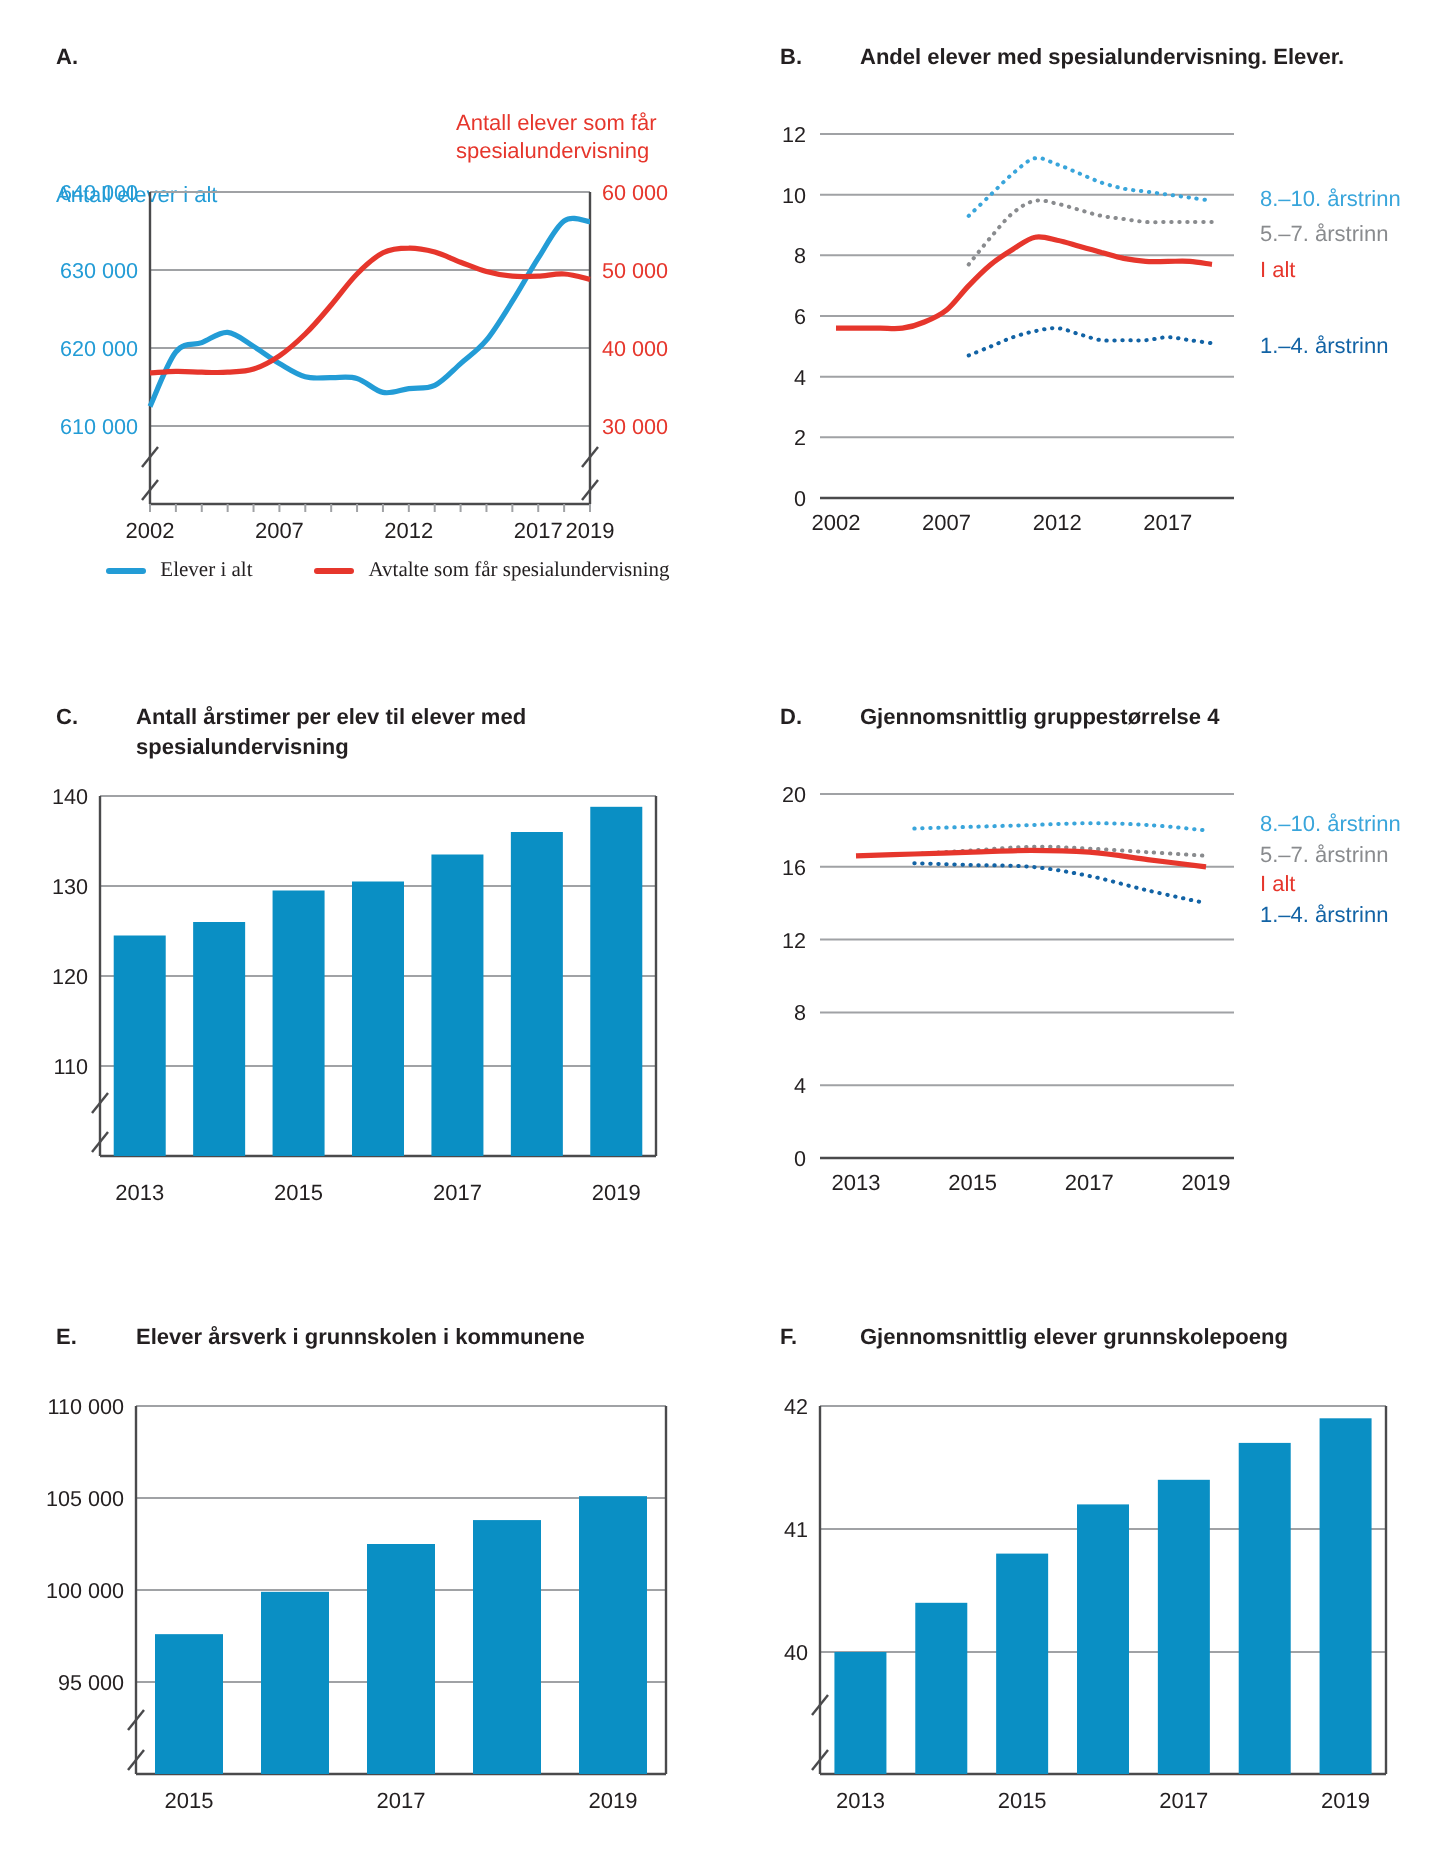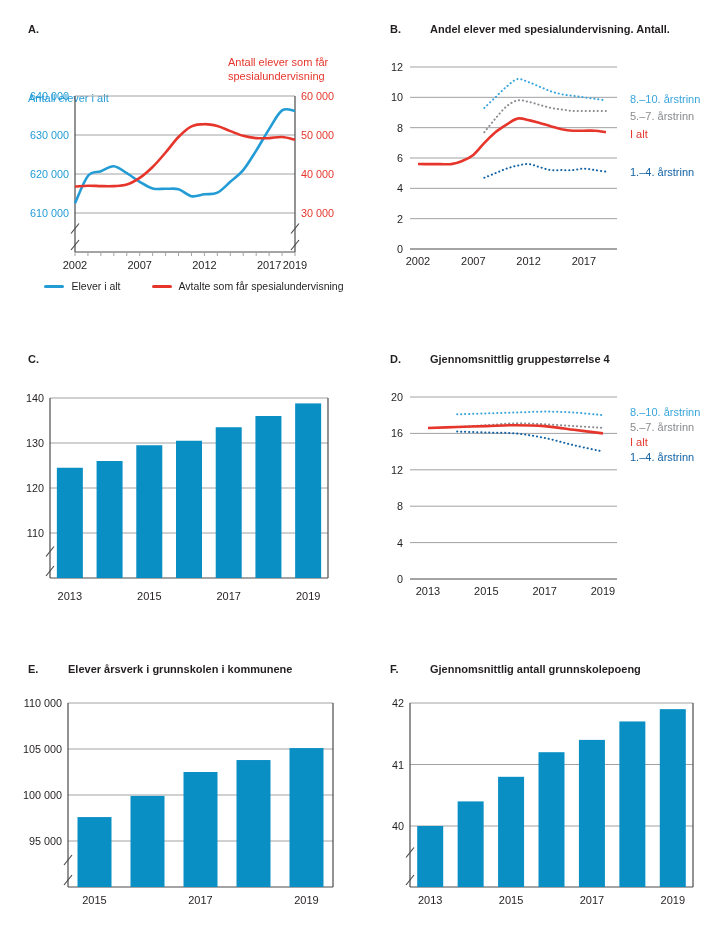--- a/index.html
+++ b/index.html
@@ -9,21 +9,21 @@
   .hdr{position:absolute;top:0;left:0;right:0;display:flex;align-items:flex-start;
        font-weight:bold;font-size:11px;line-height:1.32;color:#231f20;}
   .letter{flex:none;width:40px;}
   .title{max-width:262px;}
   .axlabels{position:absolute;top:33px;left:0;right:0;height:34px;font-size:11px;line-height:1.3;}
   .axlab-left{position:absolute;left:0;top:0;margin-top:36px;}
   .axlab-right{position:absolute;right:4px;top:0;width:128px;text-align:left;}
   svg.chart{position:absolute;left:0;overflow:visible;display:block;}
   svg text{font-family:"Liberation Sans",sans-serif;}
   .legend{position:absolute;top:258px;left:0;right:0;display:flex;justify-content:center;
-          gap:31px;font-size:10.5px;align-items:center;}
+          gap:31px;font-size:10.5px;align-items:center;font-family:Liberation Serif, serif;}
   .leg-item{display:flex;align-items:center;gap:7px;white-space:nowrap;}
   .swatch{display:inline-block;width:20px;height:3px;border-radius:1.5px;}
 </style>
 </head>
 <body>
 
 <div class="figure">
 
   <section class="panel" style="left:28px;top:22px;">
     <div class="hdr">
@@ -87,21 +87,21 @@
       <span class="leg-item">
         <i class="swatch" id="sw-red" style="background: rgb(230, 54, 44);"></i>
         <span>Avtalte som får spesialundervisning</span>
       </span>
     </div>
   </section>
 
   <section class="panel" style="left:390px;top:22px;">
     <div class="hdr">
       <span class="letter">B.</span>
-      <span class="title">Andel elever med spesialundervisning. Antall.</span>
+      <span class="title">Andel elever med spesialundervisning. Elever.</span>
     </div>
     <svg class="chart" style="top:38px;" width="332" height="215" viewBox="0 0 332 215">
         <line x1="20" y1="189" x2="227" y2="189" stroke="#4a4a4c" stroke-width="1.2"></line>
         <text x="13" y="193" text-anchor="end" fill="#231f20" font-size="10.8">0</text>
         <line x1="20" y1="158.66666666666666" x2="227" y2="158.66666666666666" stroke="#a0a2a5" stroke-width="1"></line>
         <text x="13" y="162.66666666666666" text-anchor="end" fill="#231f20" font-size="10.8">2</text>
         <line x1="20" y1="128.33333333333331" x2="227" y2="128.33333333333331" stroke="#a0a2a5" stroke-width="1"></line>
         <text x="13" y="132.33333333333331" text-anchor="end" fill="#231f20" font-size="10.8">4</text>
         <line x1="20" y1="98" x2="227" y2="98" stroke="#a0a2a5" stroke-width="1"></line>
         <text x="13" y="102" text-anchor="end" fill="#231f20" font-size="10.8">6</text>
@@ -122,20 +122,21 @@
         <path d="M28,104.06666666666666C29.8,104.1 35.4,104.1 39.1,104.1C42.7,104.1 46.4,104.1 50.1,104.1C53.8,104.1 57.5,104.6 61.2,104.1C64.9,103.6 68.5,102.6 72.2,101.0C75.9,99.5 79.6,98.0 83.3,95.0C87.0,91.9 90.7,86.6 94.4,82.8C98.0,79.0 101.7,75.3 105.4,72.2C109.1,69.2 112.8,66.9 116.5,64.6C120.2,62.4 123.8,59.3 127.5,58.6C131.2,57.8 134.9,59.3 138.6,60.1C142.3,60.8 146.0,62.1 149.6,63.1C153.3,64.1 157.0,65.1 160.7,66.2C164.4,67.2 168.1,68.4 171.8,69.2C175.5,69.9 179.1,70.4 182.8,70.7C186.5,71.0 190.2,70.7 193.9,70.7C197.6,70.7 201.3,70.4 204.9,70.7C208.6,71.0 214.2,72.0 216.0,72.2" fill="none" stroke="#e6362c" stroke-width="2.6"></path>
         <text x="240" y="78.49166666666666" text-anchor="start" fill="#e6362c" font-size="11">I alt</text>
         <path d="M94.3529411764706,117.71666666666665C96.2,117.0 101.7,114.7 105.4,113.2C109.1,111.7 112.8,109.9 116.5,108.6C120.2,107.4 123.8,106.3 127.5,105.6C131.2,104.8 134.9,103.8 138.6,104.1C142.3,104.3 146.0,106.1 149.6,107.1C153.3,108.1 157.0,109.6 160.7,110.1C164.4,110.6 168.1,110.1 171.8,110.1C175.5,110.1 179.1,110.4 182.8,110.1C186.5,109.9 190.2,108.6 193.9,108.6C197.6,108.6 201.3,109.6 204.9,110.1C208.6,110.6 214.2,111.4 216.0,111.6" fill="none" stroke="#1263a5" stroke-width="2" stroke-dasharray="0.2 3.8" stroke-linecap="round"></path>
         <text x="240" y="116.40833333333335" text-anchor="start" fill="#1263a5" font-size="11">1.–4. årstrinn</text>
       </svg>
   </section>
 
   <section class="panel" style="left:28px;top:352px;">
     <div class="hdr">
       <span class="letter">C.</span>
+      <span class="title">Antall årstimer per elev til elever med spesialundervisning</span>
     </div>
     <svg class="chart" style="top:40px;" width="332" height="218" viewBox="0 0 332 218">
         <line x1="22" y1="141" x2="300" y2="141" stroke="#a0a2a5" stroke-width="1"></line>
         <text x="16" y="145" text-anchor="end" fill="#231f20" font-size="10.8">110</text>
         <line x1="22" y1="96" x2="300" y2="96" stroke="#a0a2a5" stroke-width="1"></line>
         <text x="16" y="100" text-anchor="end" fill="#231f20" font-size="10.8">120</text>
         <line x1="22" y1="51" x2="300" y2="51" stroke="#a0a2a5" stroke-width="1"></line>
         <text x="16" y="55" text-anchor="end" fill="#231f20" font-size="10.8">130</text>
         <line x1="22" y1="6" x2="300" y2="6" stroke="#a0a2a5" stroke-width="1"></line>
         <text x="16" y="10" text-anchor="end" fill="#231f20" font-size="10.8">140</text>
@@ -217,21 +218,21 @@
         <rect x="261.5" y="54.08" width="34" height="138.92000000000002" fill="#0a8fc4"></rect>
         <text x="66.5" y="210" text-anchor="middle" fill="#231f20" font-size="11">2015</text>
         <text x="172.5" y="210" text-anchor="middle" fill="#231f20" font-size="11">2017</text>
         <text x="278.5" y="210" text-anchor="middle" fill="#231f20" font-size="11">2019</text>
       </svg>
   </section>
 
   <section class="panel" style="left:390px;top:662px;">
     <div class="hdr">
       <span class="letter">F.</span>
-      <span class="title">Gjennomsnittlig antall grunnskolepoeng</span>
+      <span class="title">Gjennomsnittlig elever grunnskolepoeng</span>
     </div>
     <svg class="chart" style="top:32px;" width="332" height="222" viewBox="0 0 332 222">
         <line x1="20" y1="132" x2="303" y2="132" stroke="#a0a2a5" stroke-width="1"></line>
         <text x="14" y="136" text-anchor="end" fill="#231f20" font-size="10.8">40</text>
         <line x1="20" y1="70.5" x2="303" y2="70.5" stroke="#a0a2a5" stroke-width="1"></line>
         <text x="14" y="74.5" text-anchor="end" fill="#231f20" font-size="10.8">41</text>
         <line x1="20" y1="9" x2="303" y2="9" stroke="#a0a2a5" stroke-width="1"></line>
         <text x="14" y="13" text-anchor="end" fill="#231f20" font-size="10.8">42</text>
         <line x1="20" y1="9" x2="20" y2="193" stroke="#4a4a4c" stroke-width="1.2"></line>
         <line x1="303" y1="9" x2="303" y2="193" stroke="#4a4a4c" stroke-width="1.2"></line>

